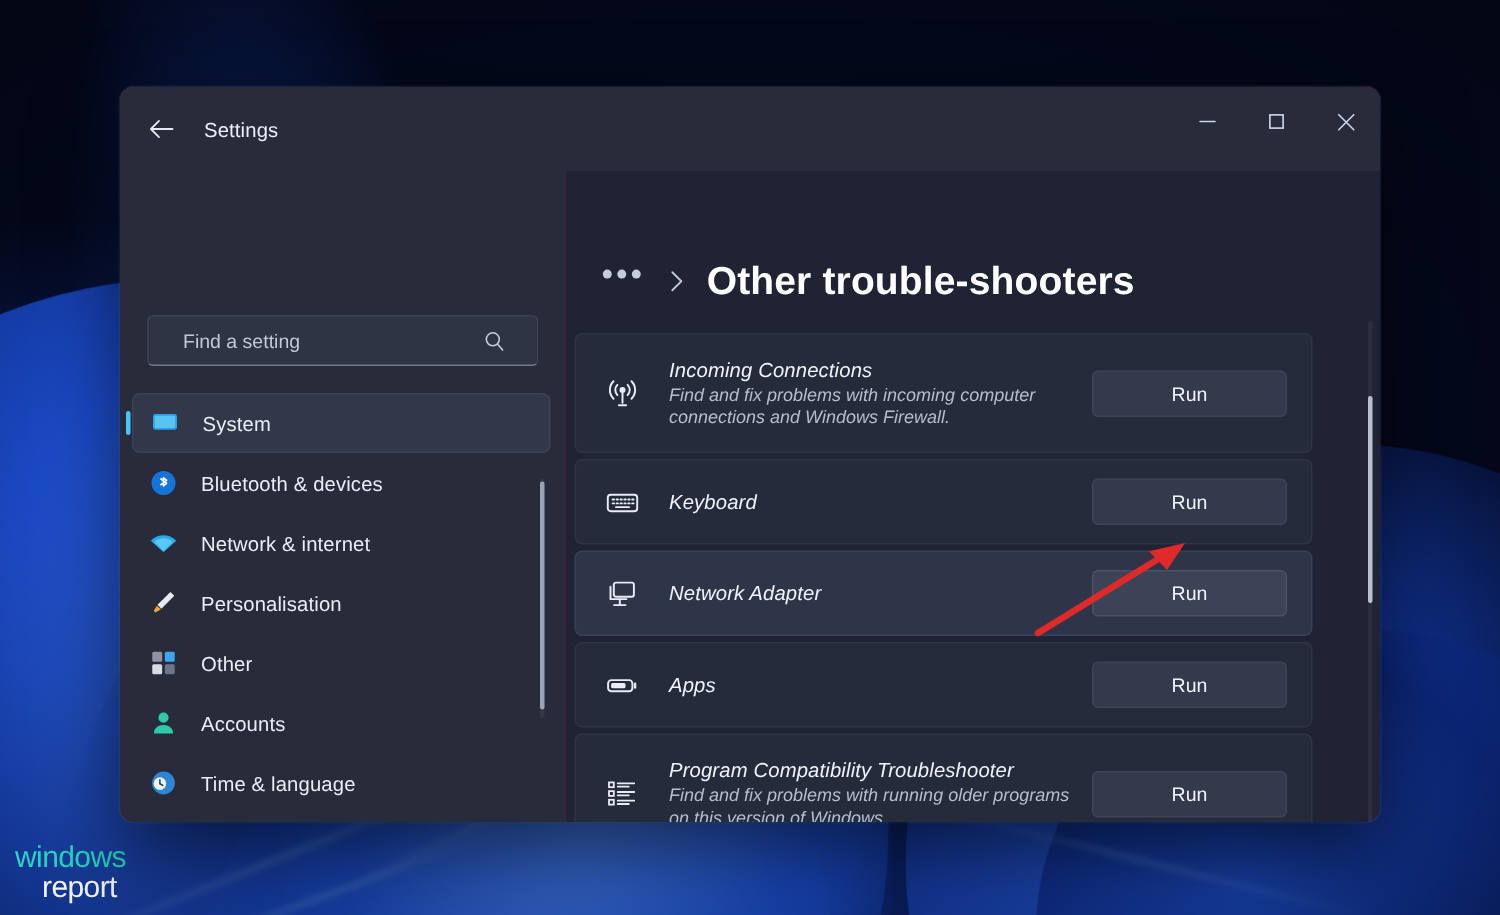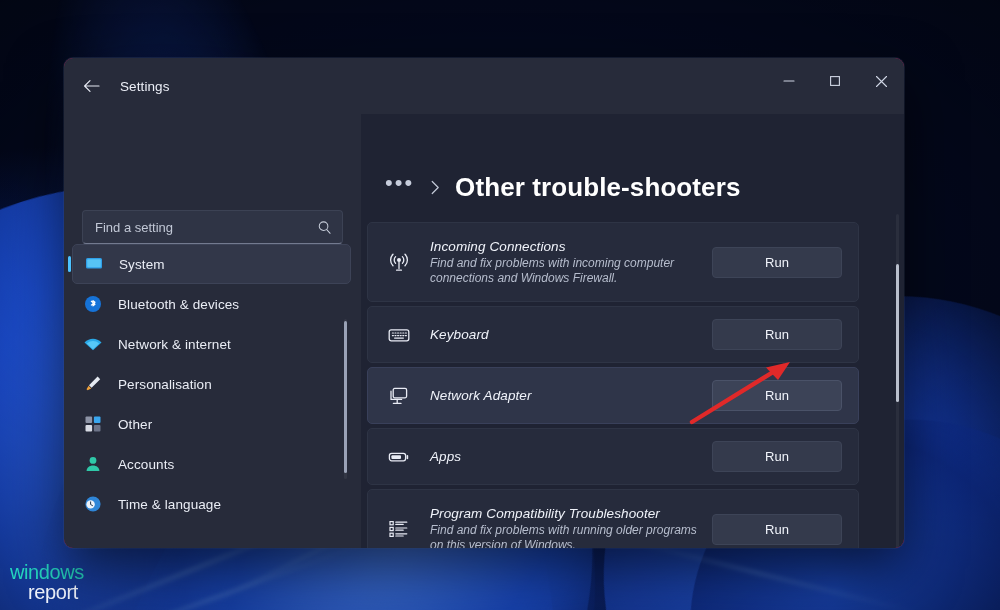--- a/index.html
+++ b/index.html
@@ -104,21 +104,21 @@
     font-weight: 400;
     color: #f2f6ff;
     letter-spacing: -0.4px;
     display: block;
     margin-left: 18px;
   }
 
   
   #settings-window {
     position: absolute;
-    left: 64px;
+    left: 80px;
     top: 58px;
     width: 840px;
     height: 490px;
     border-radius: 9px;
     overflow: hidden;
     background: #be185d;
     box-shadow: 0 22px 55px rgba(0,0,0,0.62), 0 0 0 1px rgba(120,140,185,0.16);
     display: flex;
     flex-direction: column;
   }
@@ -177,36 +177,37 @@
     position: relative;
   }
   .search-box {
     height: 34px;
     background: #2f3445;
     border: 1px solid #3c4254;
     border-bottom: 1.5px solid #737a8f;
     border-radius: 4px;
     display: flex;
     align-items: center;
-    padding: 0 10px;
+    padding: 0 21px;
     box-sizing: border-box;
   }
   .search-box input {
     flex: 1 1 auto;
     background: transparent;
     border: 0;
     outline: none;
     color: #d9dde8;
     font-size: 13px;
     font-family: "Liberation Sans", sans-serif;
   }
   .search-box input::placeholder { color: #c2c8d6; }
   .search-icon { color: #c7cdda; display: flex; }
 
   .nav-list {
+    margin-top: 18px;
     padding: 0 10px 0 8px;
   }
   .nav-item {
     height: 40px;
     display: flex;
     align-items: center;
     border-radius: 5px;
     padding-left: 10px;
     position: relative;
     margin-bottom: 0px;

